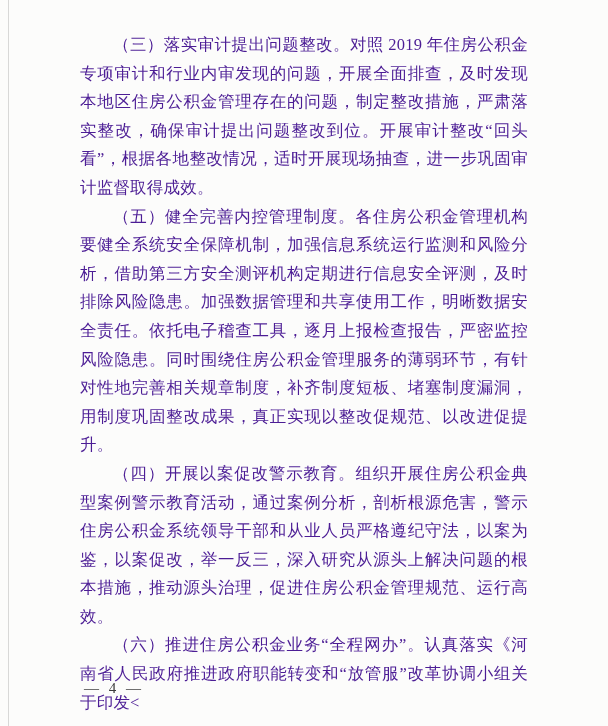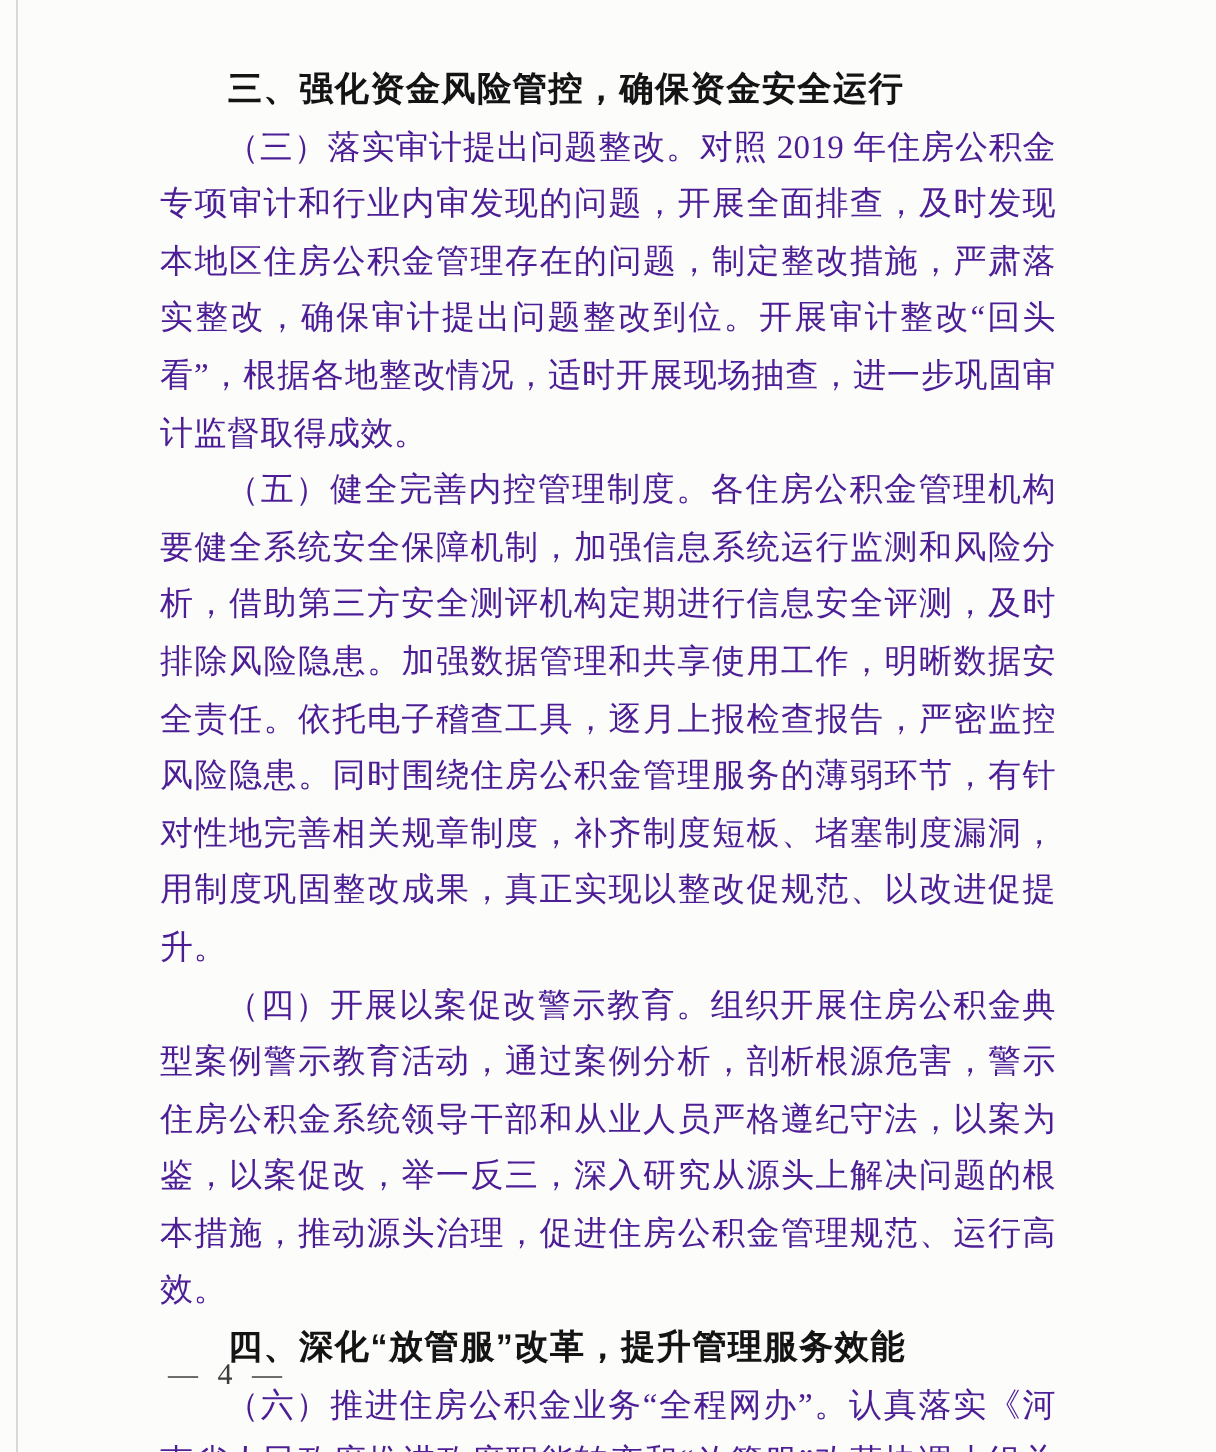--- a/index.html
+++ b/index.html
@@ -61,27 +61,25 @@
       font-family: "Liberation Serif", "DejaVu Serif", serif;
     }
   </style>
 </head>
 <body>
 
 <div class="page">
   <div class="scan-edge"></div>
 
   <div class="content">
-    <h2 class="heading">三、强化资金风险管控，确保资金安全运行</h2>
 
     <p class="para">（三）落实审计提出问题整改。对照 2019 年住房公积金专项审计和行业内审发现的问题，开展全面排查，及时发现本地区住房公积金管理存在的问题，制定整改措施，严肃落实整改，确保审计提出问题整改到位。开展审计整改“回头看”，根据各地整改情况，适时开展现场抽查，进一步巩固审计监督取得成效。</p>
 
     <p class="para">（五）健全完善内控管理制度。各住房公积金管理机构要健全系统安全保障机制，加强信息系统运行监测和风险分析，借助第三方安全测评机构定期进行信息安全评测，及时排除风险隐患。加强数据管理和共享使用工作，明晰数据安全责任。依托电子稽查工具，逐月上报检查报告，严密监控风险隐患。同时围绕住房公积金管理服务的薄弱环节，有针对性地完善相关规章制度，补齐制度短板、堵塞制度漏洞，用制度巩固整改成果，真正实现以整改促规范、以改进促提升。</p>
 
     <p class="para">（四）开展以案促改警示教育。组织开展住房公积金典型案例警示教育活动，通过案例分析，剖析根源危害，警示住房公积金系统领导干部和从业人员严格遵纪守法，以案为鉴，以案促改，举一反三，深入研究从源头上解决问题的根本措施，推动源头治理，促进住房公积金管理规范、运行高效。</p>
 
-    <h2 class="heading">四、深化“放管服”改革，提升管理服务效能</h2>
 
     <p class="para">（六）推进住房公积金业务“全程网办”。认真落实《河南省人民政府推进政府职能转变和“放管服”改革协调小组关于印发&lt;</p>
   </div>
 
   <div class="footer">— 4 —</div>
 </div>
 
 </body></html>

